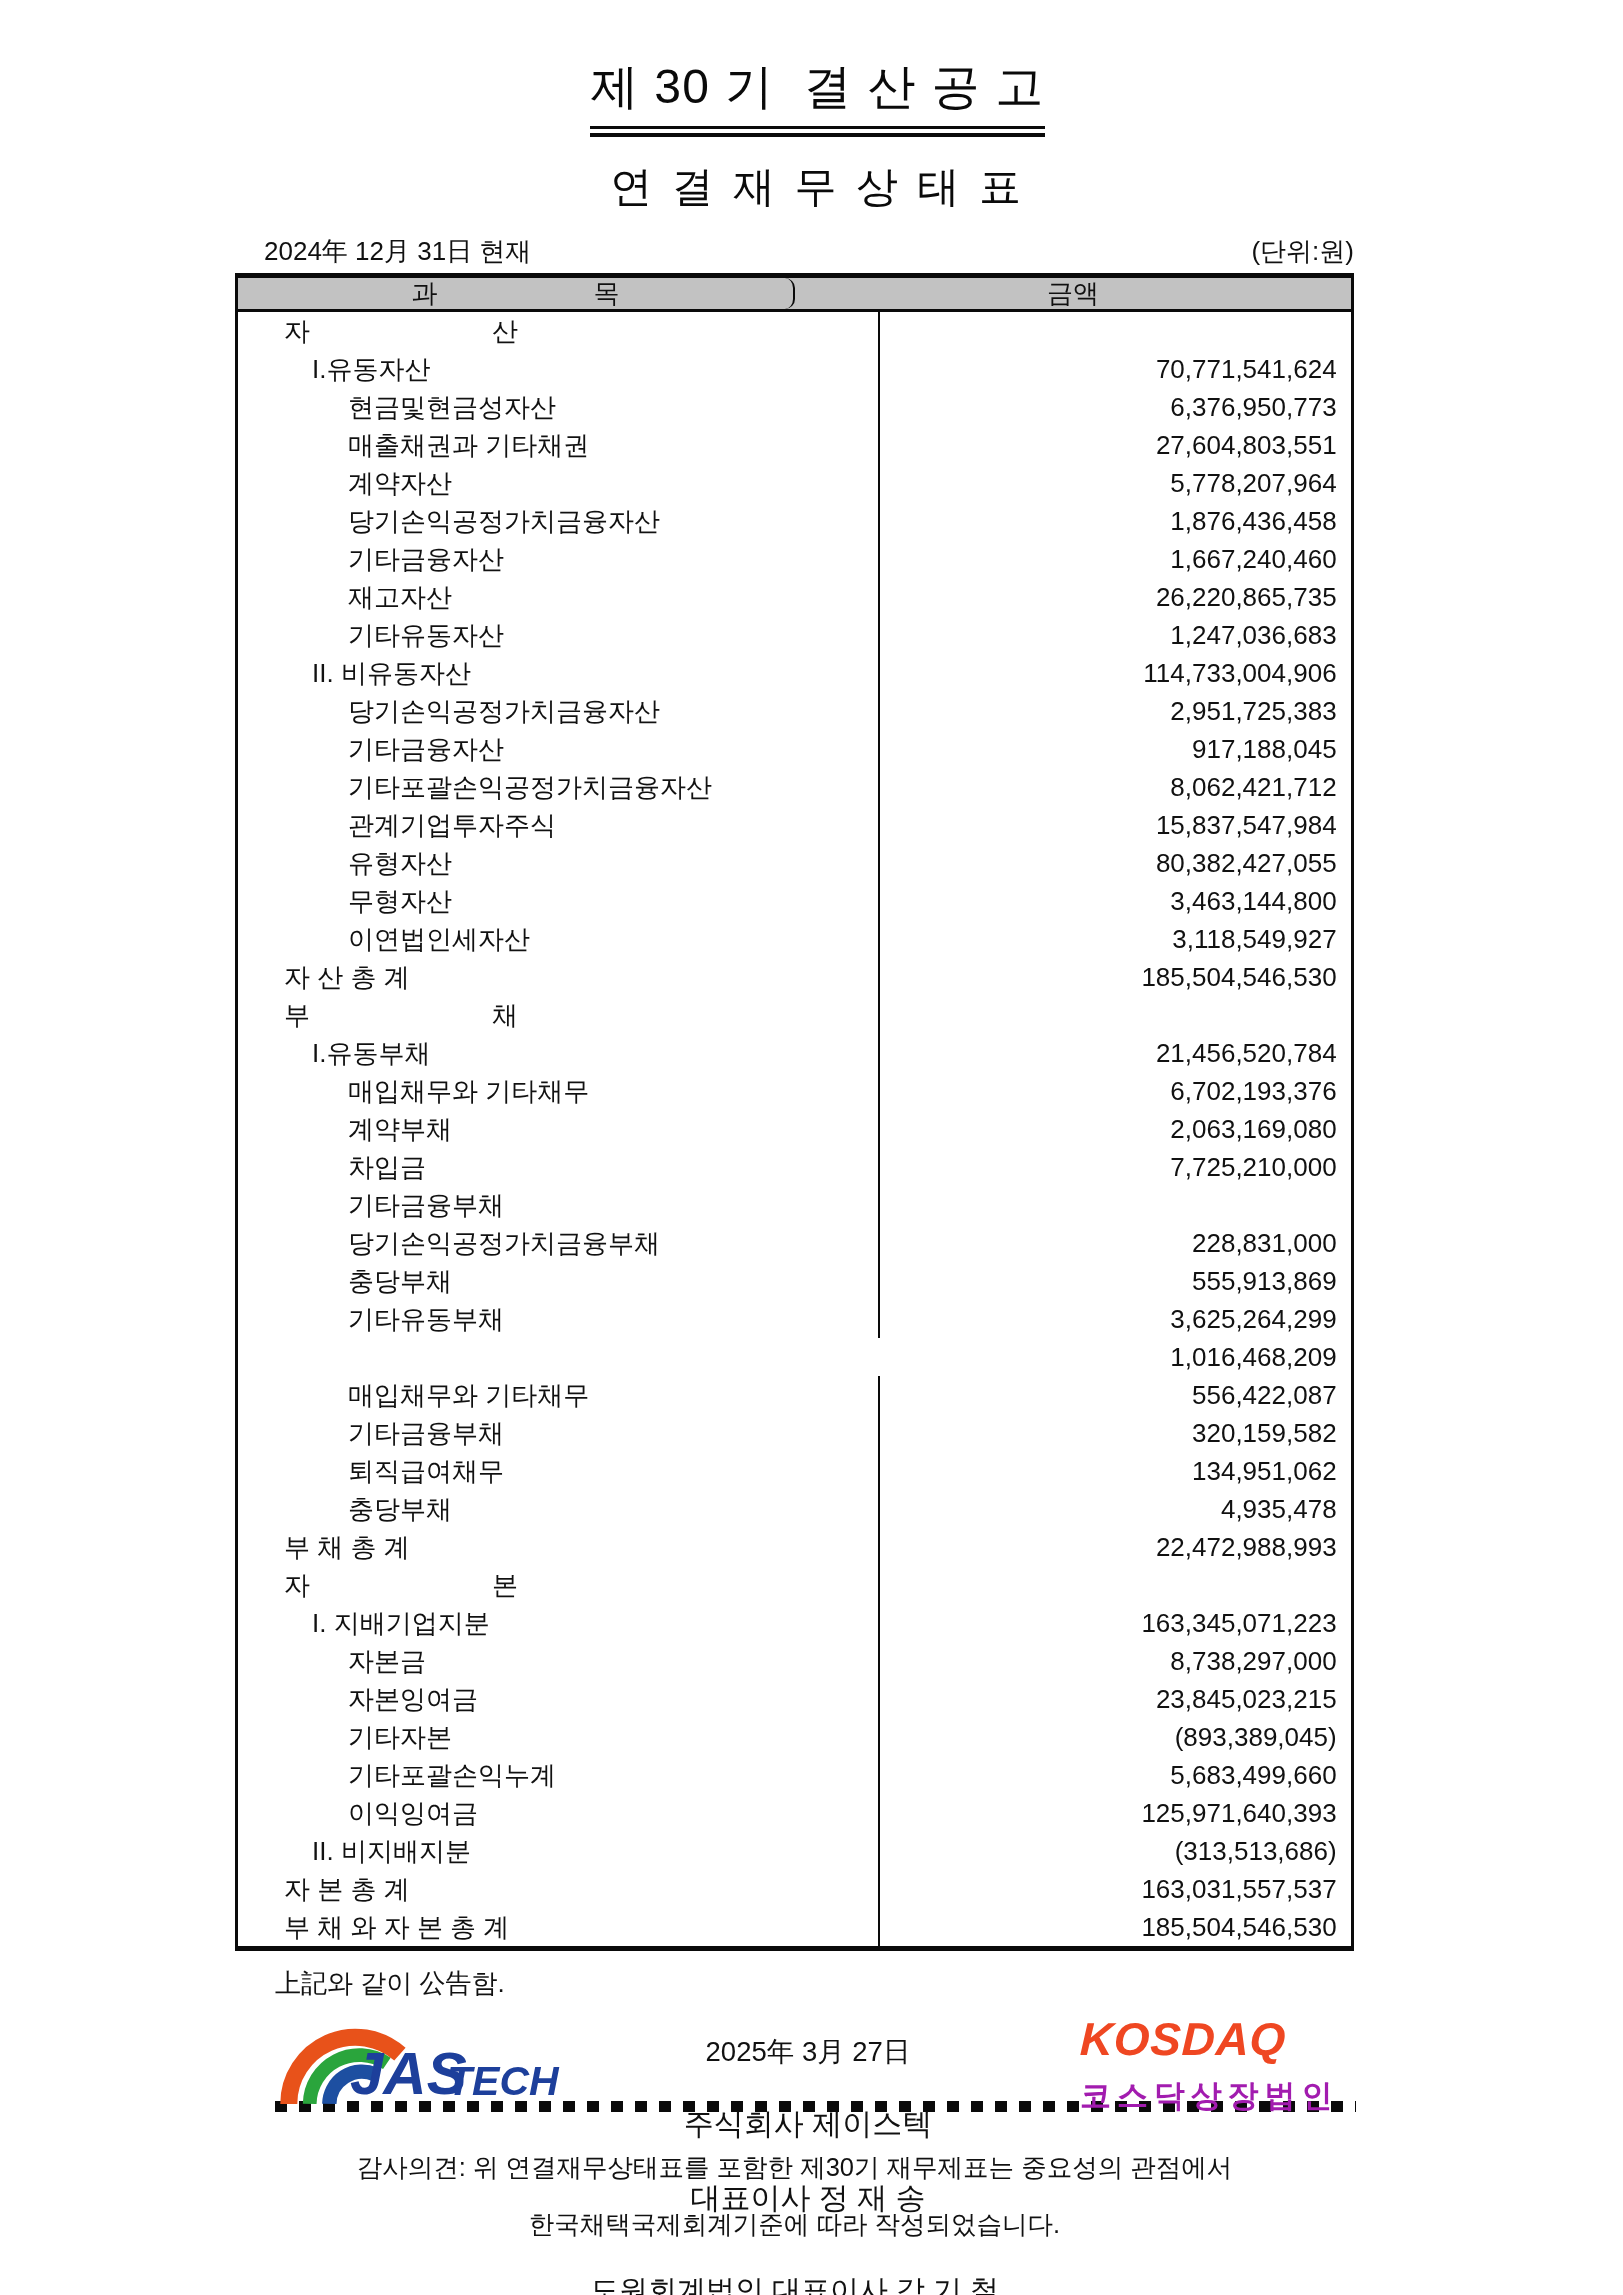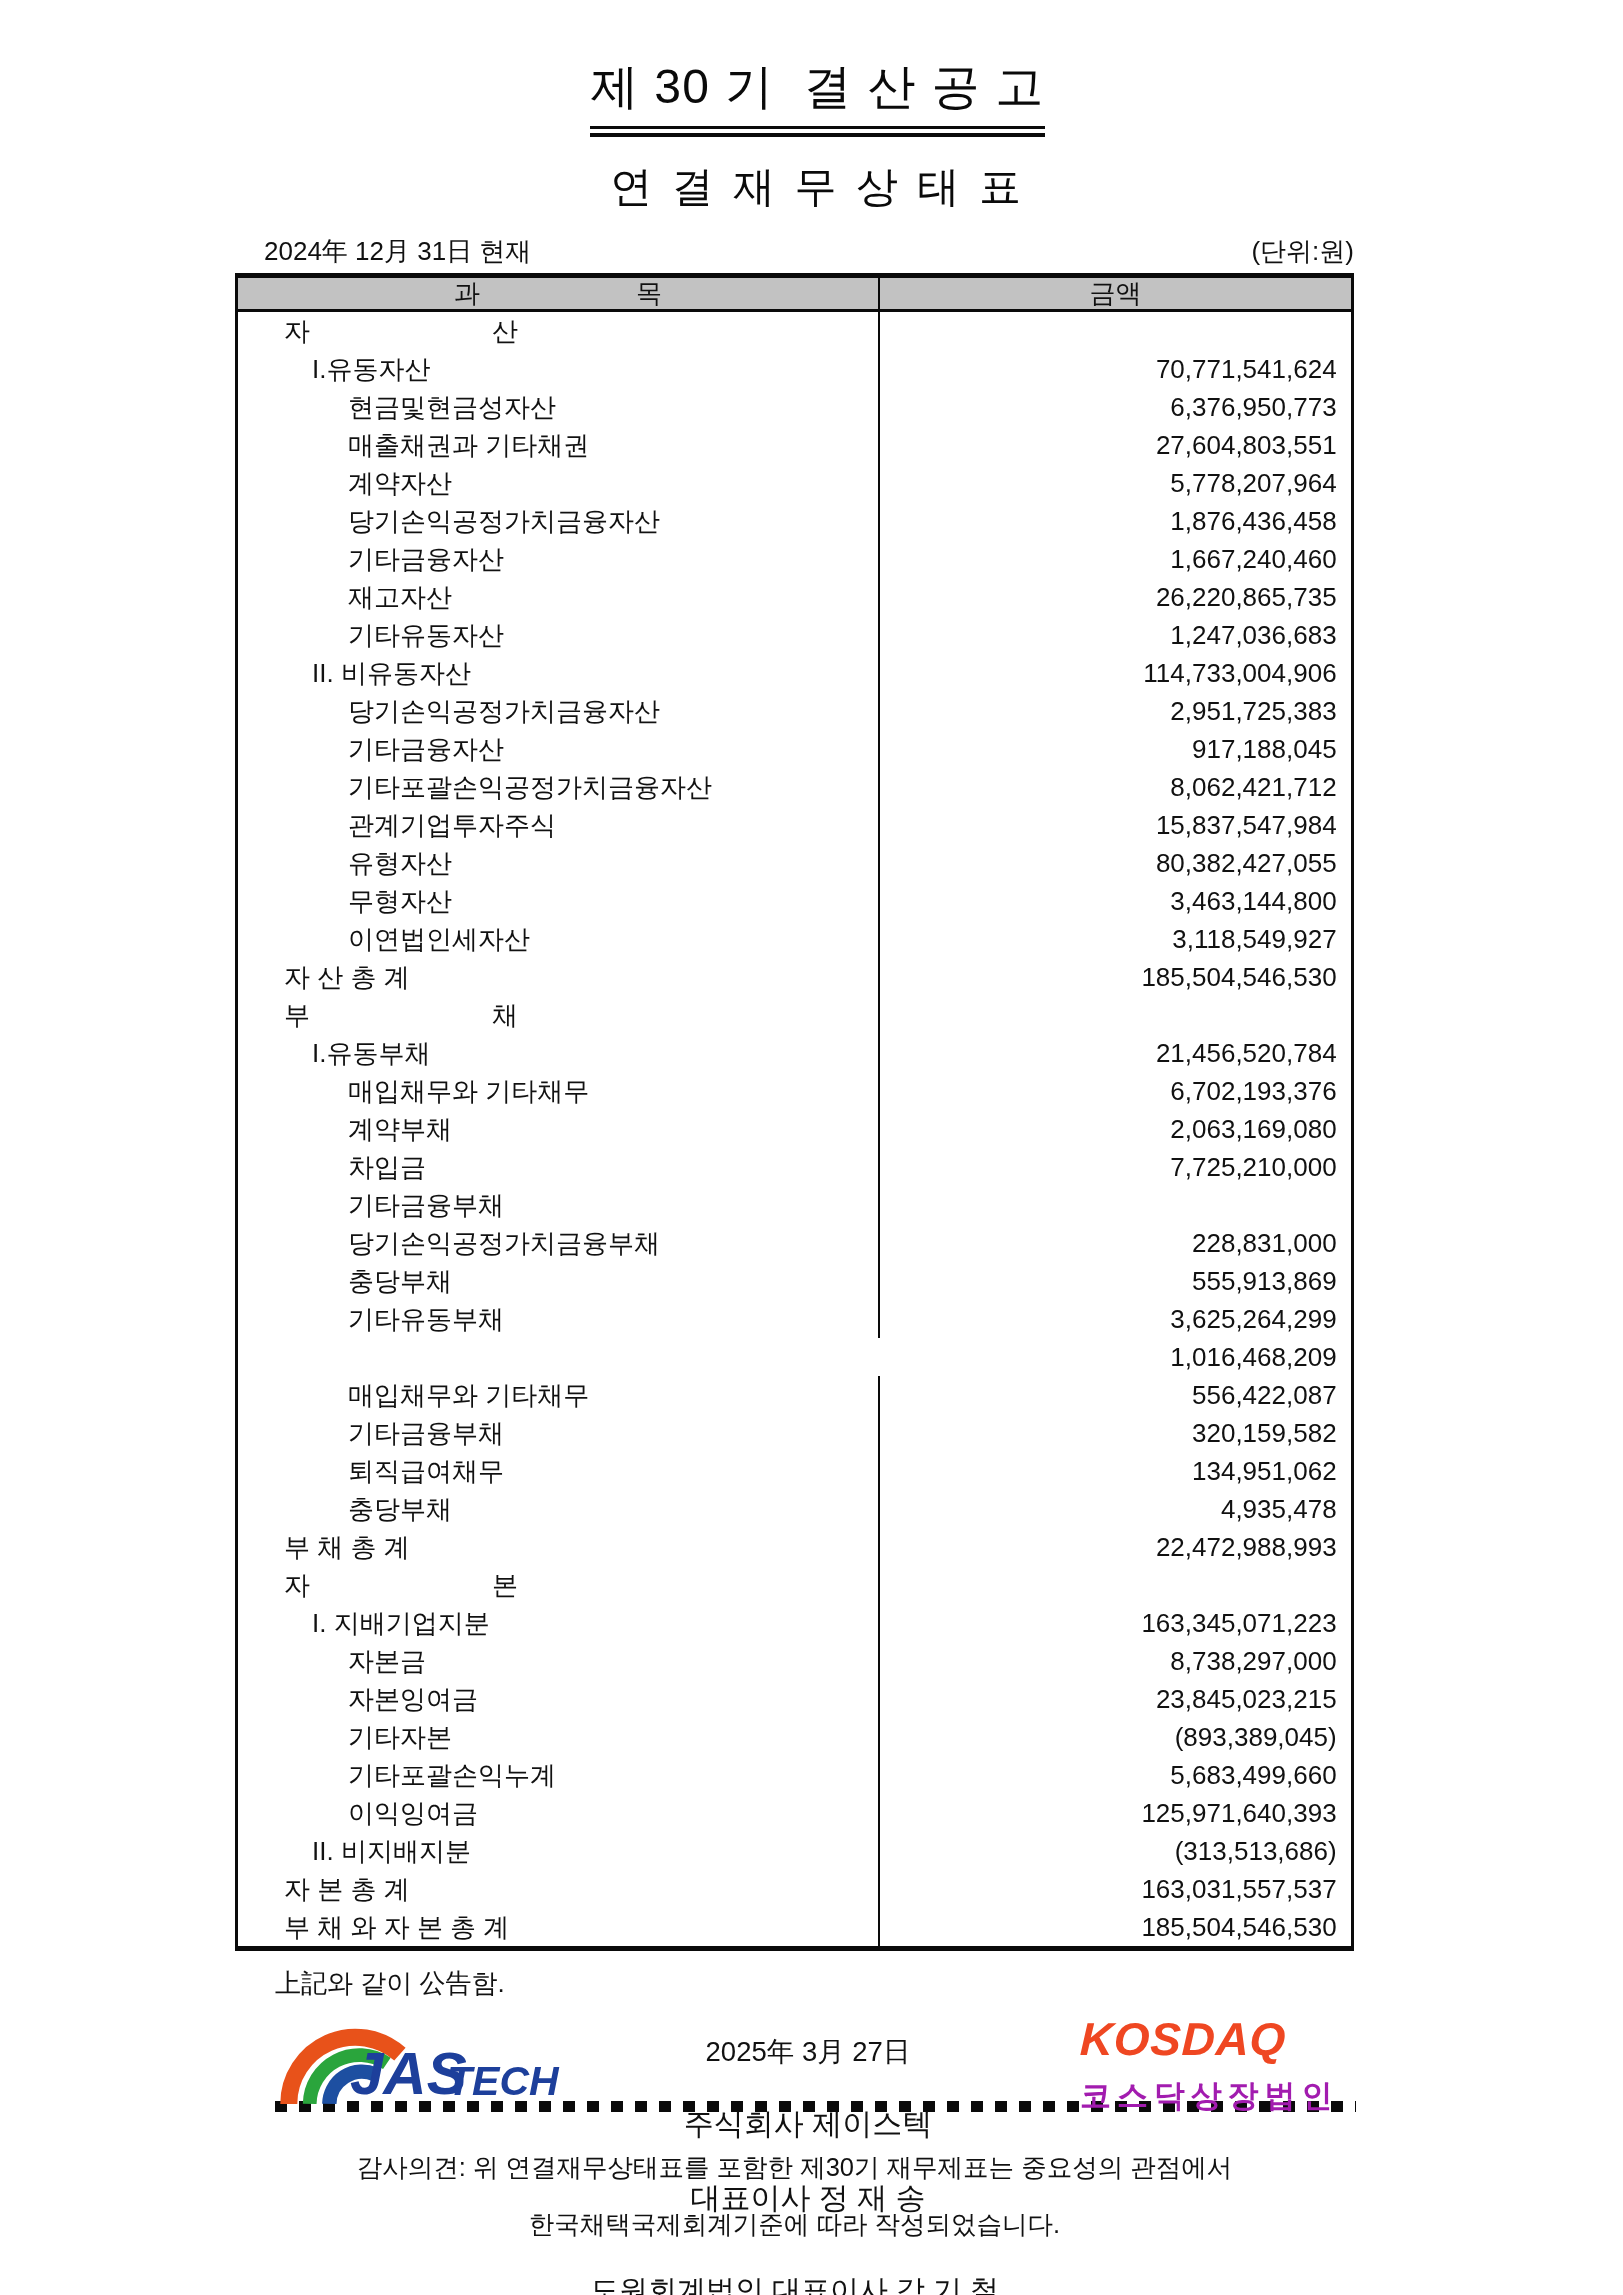--- a/index.html
+++ b/index.html
@@ -32,21 +32,21 @@
   
   .fin-table {
     width:1119px;
     border-top:5.9px solid #0a0a0a;
     border-bottom:5.2px solid #0a0a0a;
     border-left:3.3px solid #0a0a0a;
     border-right:3.3px solid #0a0a0a;
   }
   .thead { display:flex; background:#c2c2c2; border-bottom:3.3px solid #0a0a0a; height:34px; }
   .thead .th { display:flex; align-items:center; justify-content:center; font-size:26px; white-space:pre; }
-  .thead .th.item { width:642px; border-right:2.6px solid #0a0a0a; }
+  .thead .th.item { width:557px; border-right:2.6px solid #0a0a0a;border-radius:10px; }
   .thead .th.amount { flex:1; }
   .tbody { }
   .trow { display:flex; height:38px; }
   .cell-label {
     width:642px; border-right:2.6px solid #0a0a0a;
     display:flex; align-items:center; font-size:26px; white-space:pre;
   }
   .indent-0 .cell-label { padding-left:46px; }
   .indent-1 .cell-label { padding-left:74px; }
   .indent-2 .cell-label { padding-left:110px; }

